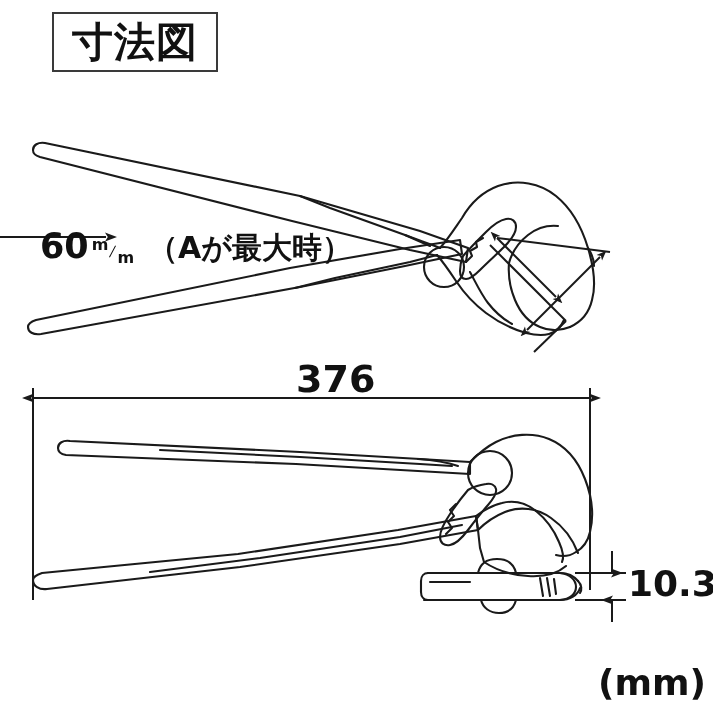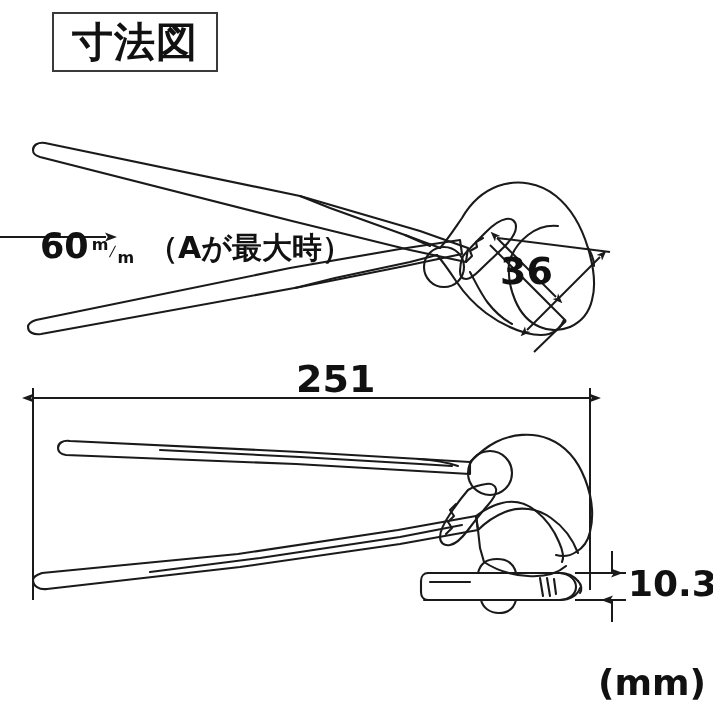--- a/index.html
+++ b/index.html
@@ -239,22 +239,21 @@
   <div class="dim-label" id="label-height">
     <span class="num">60</span>
     <span class="frac">
       <span class="n">m</span>
       <span class="bar"></span>
       <span class="d">m</span>
     </span>
     <span class="paren">（Aが最大時）</span>
   </div>
 
-  <div class="dim-label" id="label-jaw-36">36</div>
-
-
-  <div class="dim-label" id="label-length">251</div>
+
+
+  <div class="dim-label" id="label-length">376</div>
 
   <div class="dim-label" id="label-thickness">10.3</div>
 
   <div class="dim-label" id="label-unit">(mm)</div>
 
 </div>
 
 </body></html>

